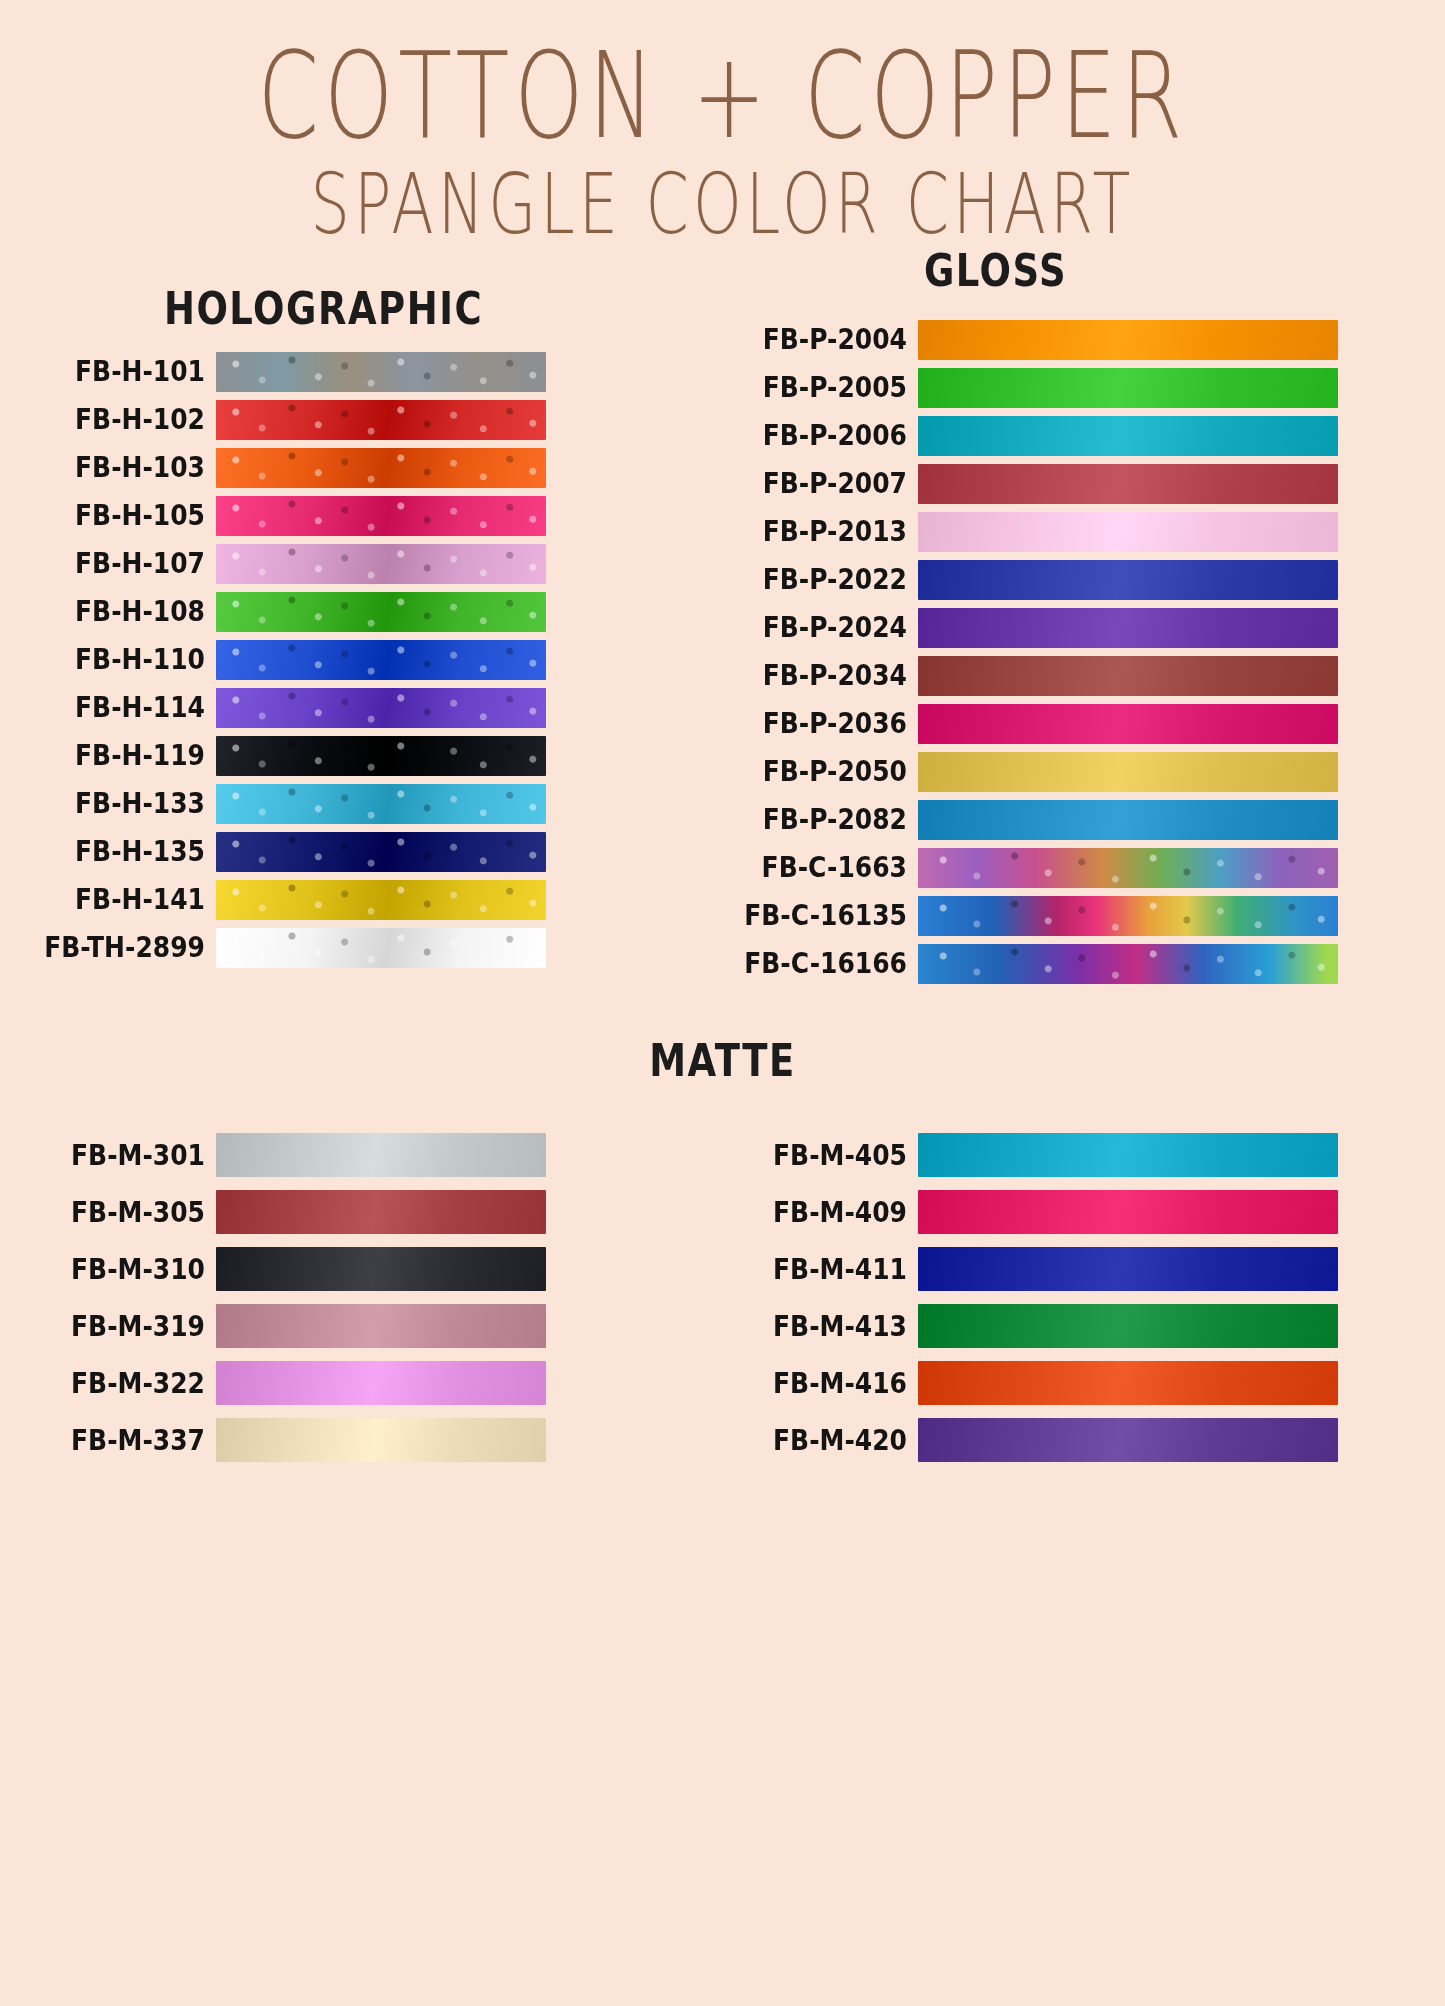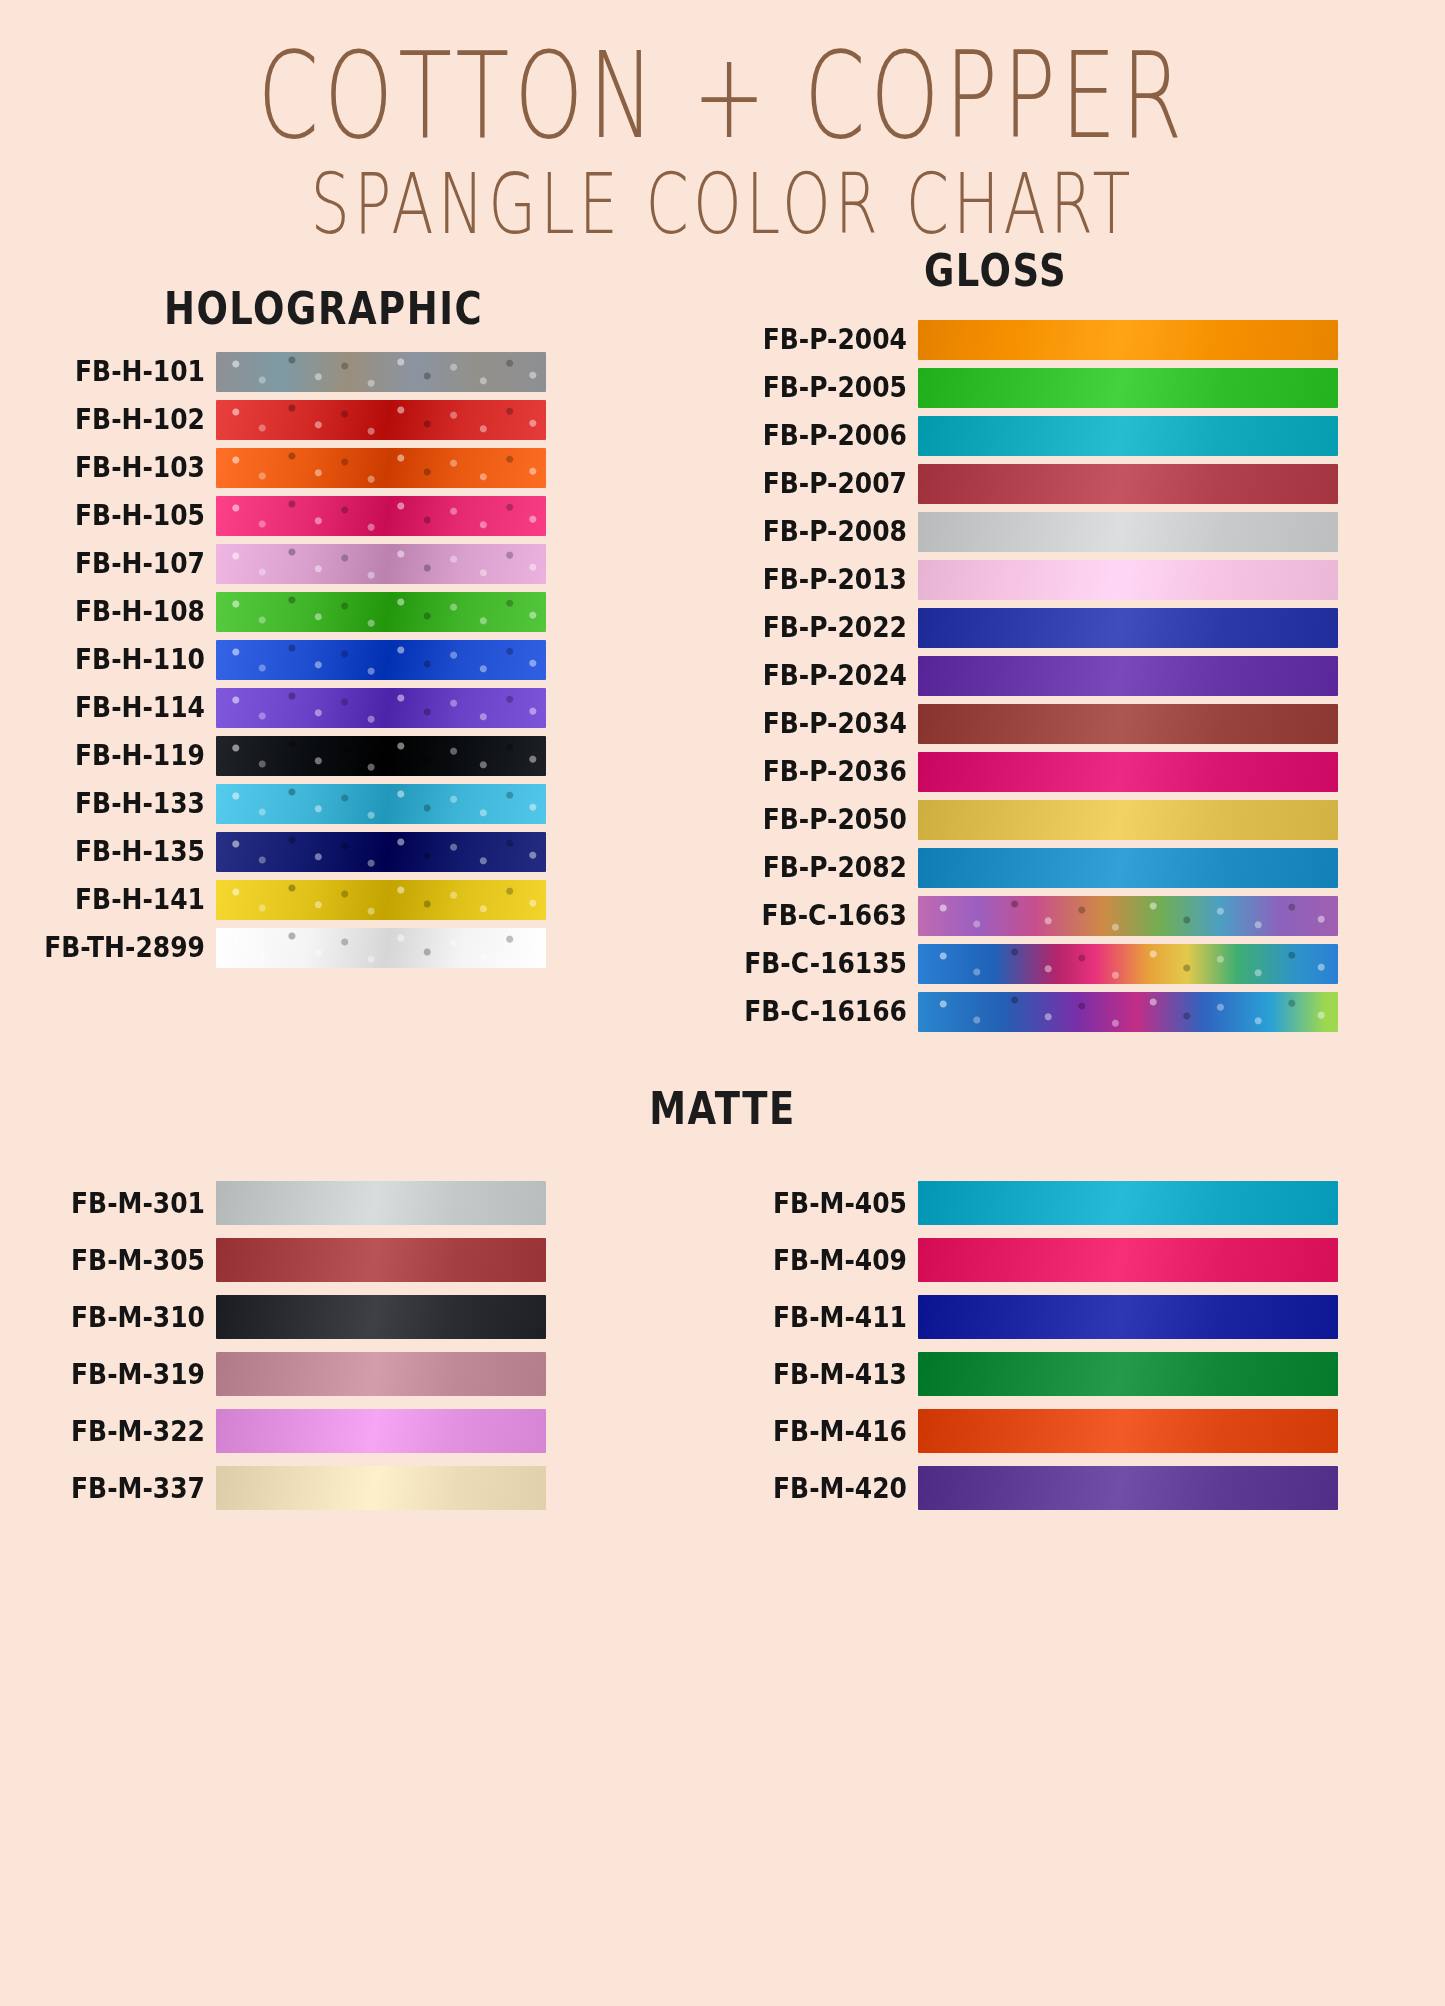--- a/index.html
+++ b/index.html
@@ -219,24 +219,20 @@
           </div>
           <div class="swatch-row">
             <div class="swatch-label">FB-P-2006</div>
             <div class="swatch-bar" style="background: linear-gradient(100deg, rgb(3, 153, 172) 0%, rgb(19, 169, 188) 22%, rgb(39, 189, 208) 48%, rgb(19, 169, 188) 72%, rgb(7, 157, 176) 100%);"></div>
           </div>
           <div class="swatch-row">
             <div class="swatch-label">FB-P-2007</div>
             <div class="swatch-bar" style="background: linear-gradient(100deg, rgb(160, 49, 60) 0%, rgb(176, 65, 76) 22%, rgb(196, 85, 96) 48%, rgb(176, 65, 76) 72%, rgb(164, 53, 64) 100%);"></div>
           </div>
           <div class="swatch-row">
-            <div class="swatch-label">FB-P-2008</div>
-            <div class="swatch-bar" style="background: linear-gradient(100deg, rgb(185, 186, 187) 0%, rgb(201, 202, 203) 22%, rgb(221, 222, 223) 48%, rgb(201, 202, 203) 72%, rgb(189, 190, 191) 100%);"></div>
-          </div>
-          <div class="swatch-row">
             <div class="swatch-label">FB-P-2013</div>
             <div class="swatch-bar" style="background: linear-gradient(100deg, rgb(230, 179, 210) 0%, rgb(246, 195, 226) 22%, rgb(255, 215, 246) 48%, rgb(246, 195, 226) 72%, rgb(234, 183, 214) 100%);"></div>
           </div>
           <div class="swatch-row">
             <div class="swatch-label">FB-P-2022</div>
             <div class="swatch-bar" style="background: linear-gradient(100deg, rgb(28, 42, 152) 0%, rgb(44, 58, 168) 22%, rgb(64, 78, 188) 48%, rgb(44, 58, 168) 72%, rgb(32, 46, 156) 100%);"></div>
           </div>
           <div class="swatch-row">
             <div class="swatch-label">FB-P-2024</div>
             <div class="swatch-bar" style="background: linear-gradient(100deg, rgb(86, 36, 150) 0%, rgb(102, 52, 166) 22%, rgb(122, 72, 186) 48%, rgb(102, 52, 166) 72%, rgb(90, 40, 154) 100%);"></div>

